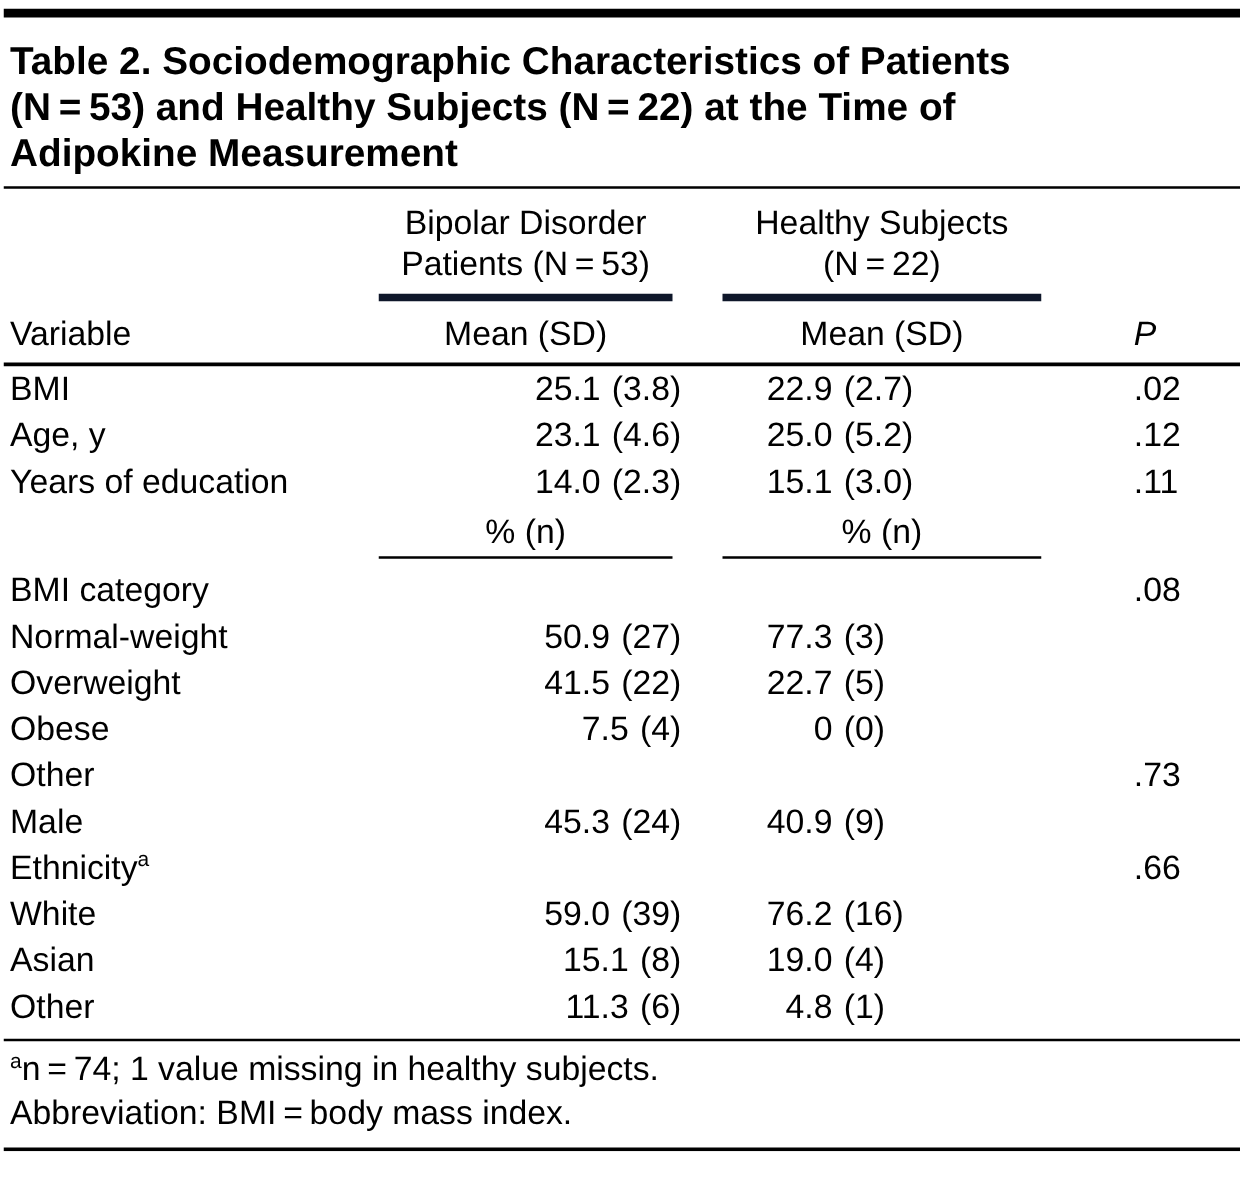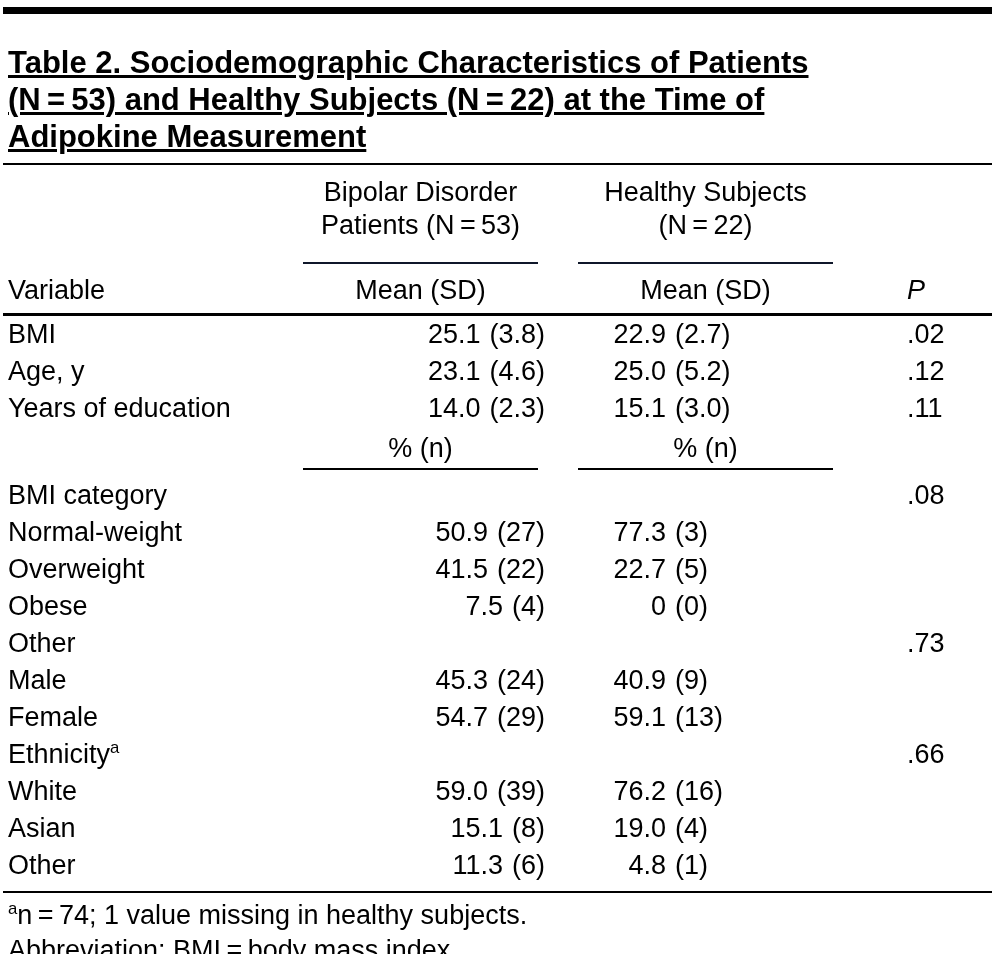--- a/index.html
+++ b/index.html
@@ -14,43 +14,42 @@
 
   .top-bar { height: 7px; background: #000; }
   .rule { background: #000; }
   .rule-2 { height: 2px; }
   .rule-3 { height: 3px; }
 
   .title {
     font-size: 31px;
     font-weight: bold;
     line-height: 37px;
-    margin: 30px 0 8px 0;
+    margin: 16px 0 8px 0;
     padding-left: 5px;
     max-width: 845px;
     letter-spacing: 0;
-    text-decoration: underline;
   }
 
   .grid-row {
     display: grid;
     grid-template-columns: 292px 250px 300px 1fr;
     align-items: end;
   }
   .cell { min-height: 1px; }
   .cell.label { padding-left: 5px; }
   .indent { padding-left: 45px; }
 
   .inner-p { margin-left: 8px;  width: 235px; }
   .inner-h { margin-left: 33px; width: 255px; }
 
   .group-row { margin-top: 11px; }
   .group-box {
-    border-bottom: 2px solid #0f172a;
-    padding-bottom: 20px;
+    border-bottom: 6px solid #0f172a;
+    padding-bottom: 7px;
     text-align: center;
     font-size: 27px;
     line-height: 33px;
   }
 
   .head-row {
     margin-top: 9px;
     padding-bottom: 6px;
     font-size: 27px;
     line-height: 34px;
@@ -250,36 +249,20 @@
         </div>
         <div class="cell healthy">
           <span class="val">
             <span class="num">40.9</span>
             <span class="paren">(9)</span>
           </span>
         </div>
         <div class="cell p-cell"></div>
       </div>
       <div class="grid-row data-row">
-        <div class="cell label indent">Female</div>
-        <div class="cell patients">
-          <span class="val">
-            <span class="num">54.7</span>
-            <span class="paren">(29)</span>
-          </span>
-        </div>
-        <div class="cell healthy">
-          <span class="val">
-            <span class="num">59.1</span>
-            <span class="paren">(13)</span>
-          </span>
-        </div>
-        <div class="cell p-cell"></div>
-      </div>
-      <div class="grid-row data-row">
         <div class="cell label">Ethnicity<sup>a</sup></div>
         <div class="cell patients"></div>
         <div class="cell healthy"></div>
         <div class="cell p-cell">.66</div>
       </div>
       <div class="grid-row data-row">
         <div class="cell label indent">White</div>
         <div class="cell patients">
           <span class="val">
             <span class="num">59.0</span>

